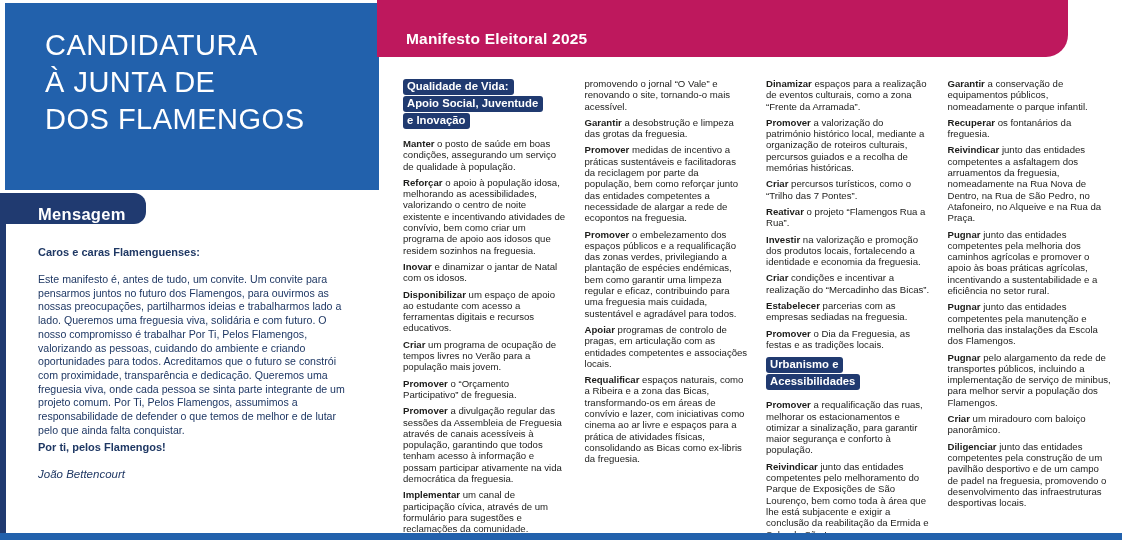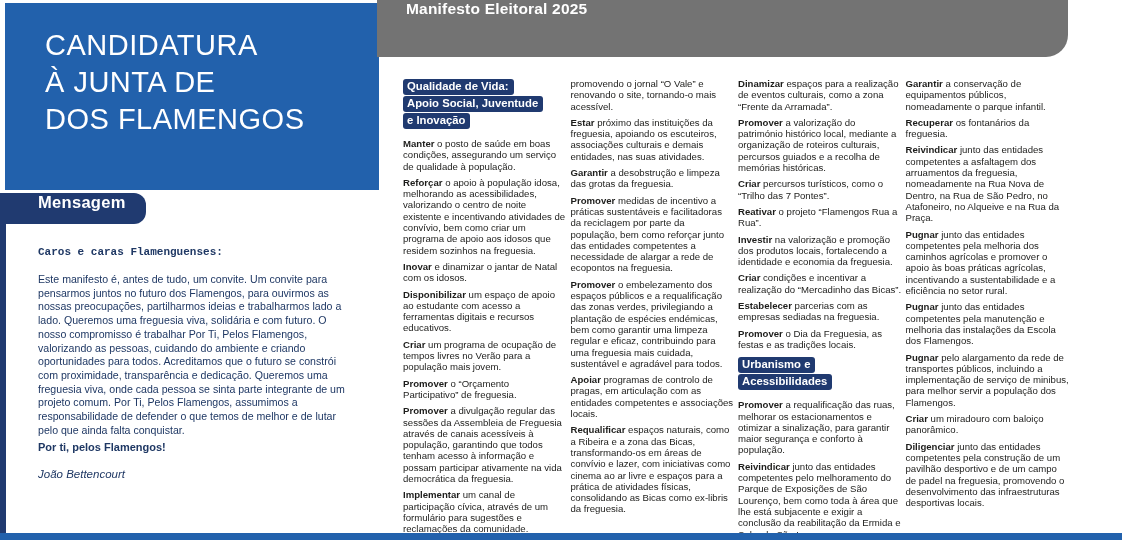--- a/index.html
+++ b/index.html
@@ -16,57 +16,57 @@
     background:#2261AC;color:#fff;
     padding:24px 0 0 40px;box-sizing:border-box;
   }
   .title-line{
     font-size:29px;line-height:37px;font-weight:300;letter-spacing:0.5px;
   }
 
   
   .header-band{
     position:absolute;left:377px;top:0;width:691px;height:57px;
-    background:#737373;border-radius:0 0 22px 0;
-    display:flex;align-items:flex-start;
+    background:#be185d;border-radius:0 0 22px 0;
+    display:flex;align-items:flex-end;
   }
   .header-band span{
     color:#fff;font-weight:bold;font-size:15.5px;
     padding:0 0 9px 29px;letter-spacing:0.2px;
   }
 
   
   .mensagem-tab{
     position:absolute;left:0;top:193px;width:146px;height:31px;
     background:#203A70;border-radius:0 12px 12px 0;
-    display:flex;align-items:flex-start;
+    display:flex;align-items:flex-end;
   }
   .mensagem-tab span{
     color:#fff;font-weight:bold;font-size:16.5px;padding-left:38px;letter-spacing:0.3px;
   }
 
   
   .left-rule{
     position:absolute;left:0;top:224px;width:6px;height:309px;background:#203A70;
   }
 
   
   .message{
     position:absolute;left:38px;top:246px;width:318px;color:#1F3864;
   }
   .message p{margin:0;}
-  .message .salutation{font-weight:bold;font-size:11px;margin-bottom:15px;font-family:Liberation Mono, monospace;}
+  .message .salutation{font-weight:bold;font-size:11px;margin-bottom:15px;}
   .message .body{font-size:10.6px;line-height:13.7px;font-weight:500;}
   .message .slogan{font-weight:bold;font-size:11px;margin-top:4px;}
   .message .signature{font-style:italic;font-size:11.5px;margin-top:15px;}
 
   
   .manifesto{
     position:absolute;left:403px;top:78px;width:712px;height:455px;
-    display:flex;
+    display:flex;gap:14px;
   }
   .mcol{width:167.5px;flex:0 0 auto;}
   .mcol p{
     margin:0 0 5px 0;padding-right:4px;
     font-size:9.6px;line-height:11.3px;color:#1D1D1B;
   }
   .mcol p b{font-weight:bold;}
   .mhead{
     display:flex;flex-direction:column;align-items:flex-start;
     margin:1px 0 8px 0;
@@ -123,21 +123,20 @@
         <p><b>Inovar</b> e dinamizar o jantar de Natal com os idosos.</p>
         <p><b>Disponibilizar</b> um espaço de apoio ao estudante com acesso a ferramentas digitais e recursos educativos.</p>
         <p><b>Criar</b> um programa de ocupação de tempos livres no Verão para a população mais jovem.</p>
         <p><b>Promover</b> o “Orçamento Participativo” de freguesia.</p>
         <p><b>Promover</b> a divulgação regular das sessões da Assembleia de Freguesia através de canais acessíveis à população, garantindo que todos tenham acesso à informação e possam participar ativamente na vida democrática da freguesia.</p>
         <p><b>Implementar</b> um canal de participação cívica, através de um formulário para sugestões e reclamações da comunidade.</p>
         <p><b>Modernizar</b> a comunicação da Junta,</p>
       </div>
       <div class="mcol">
         <p>promovendo o jornal “O Vale” e renovando o site, tornando-o mais acessível.</p>
-        <p><b>Estar</b> próximo das instituições da freguesia, apoiando os escuteiros, associações culturais e demais entidades, nas suas atividades.</p>
         <p><b>Garantir</b> a desobstrução e limpeza das grotas da freguesia.</p>
         <p><b>Promover</b> medidas de incentivo a práticas sustentáveis e facilitadoras da reciclagem por parte da população, bem como reforçar junto das entidades competentes a necessidade de alargar a rede de ecopontos na freguesia.</p>
         <p><b>Promover</b> o embelezamento dos espaços públicos e a requalificação das zonas verdes, privilegiando a plantação de espécies endémicas, bem como garantir uma limpeza regular e eficaz, contribuindo para uma freguesia mais cuidada, sustentável e agradável para todos.</p>
         <p><b>Apoiar</b> programas de controlo de pragas, em articulação com as entidades competentes e associações locais.</p>
         <p><b>Requalificar</b> espaços naturais, como a Ribeira e a zona das Bicas, transformando-os em áreas de convívio e lazer, com iniciativas como cinema ao ar livre e espaços para a prática de atividades físicas, consolidando as Bicas como ex-libris da freguesia.</p>
       </div>
       <div class="mcol">
         <p><b>Dinamizar</b> espaços para a realização de eventos culturais, como a zona “Frente da Arramada”.</p>
         <p><b>Promover</b> a valorização do património histórico local, mediante a organização de roteiros culturais, percursos guiados e a recolha de memórias históricas.</p>
         <p><b>Criar</b> percursos turísticos, como o “Trilho das 7 Pontes”.</p>

